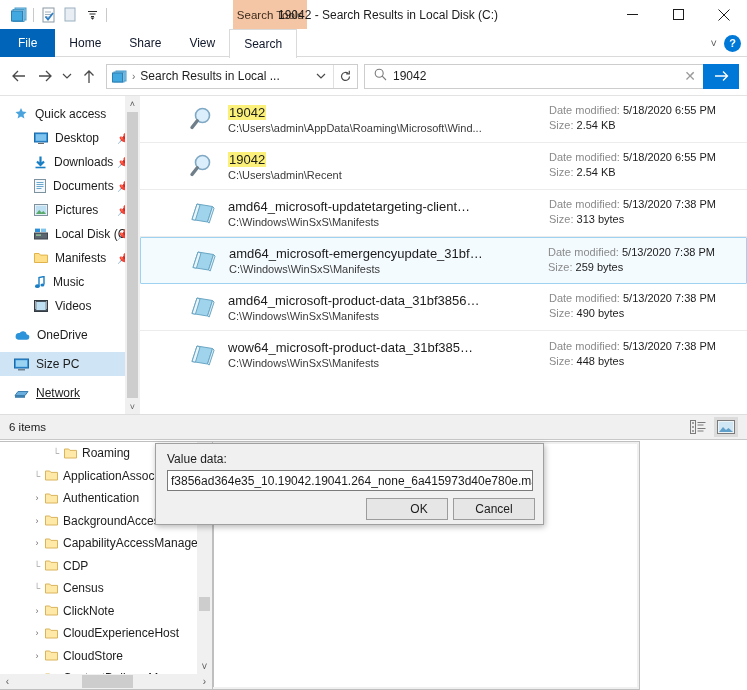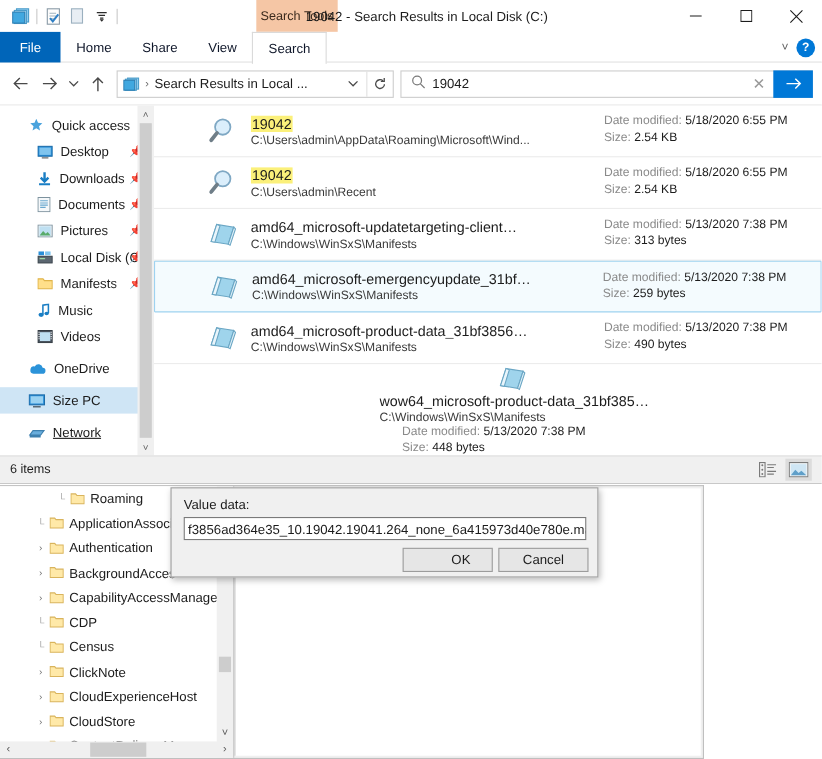--- a/index.html
+++ b/index.html
@@ -149,21 +149,21 @@
     display: flex;
     border-top: 1px solid #e3e3e3;
   }
   .navpane {
     width: 140px; background: #fff;
     position: relative;
     padding-top: 6px;
   }
   .navrow {
     height: 24px; display: flex; align-items: center;
-    padding-left: 26px; font-size: 12px; color: #1c1c1c;
+    padding-left: 14px; font-size: 12px; color: #1c1c1c;
     position: relative;
   }
   .navrow.indent { padding-left: 34px; }
   .navrow.sel { background: #cfe5f5; }
   .navrow .nlabel { margin-left: 7px; white-space: nowrap; overflow: hidden; }
   .pin { position: absolute; right: 10px; color: #9aa3aa; font-size: 10px; }
   .navscroll {
     position: absolute; right: 0; top: 0; bottom: 0; width: 15px;
     background: #f0f0f0;
     display: flex; flex-direction: column; align-items: center;
@@ -626,21 +626,21 @@
         <div class="fmain">
           <div class="fname">amd64_microsoft-product-data_31bf3856…</div>
           <div class="fpath">C:\Windows\WinSxS\Manifests</div>
         </div>
         <div class="fmeta">
           <div><span class="lbl">Date modified:</span> <span>5/13/2020 7:38 PM</span></div>
           <div><span class="lbl">Size:</span> <span>490 bytes</span></div>
         </div>
       </div>
 
-      <div class="frow" style="border-bottom:none;flex-direction:column;">
+      <div class="frow" style="border-bottom:none;">
         <div class="ficon">
           <svg width="30" height="26" viewBox="0 0 30 26">
             <path d="M5 19.5L10 4l15.5 2.5L20.5 22z" fill="#9fd4ec" stroke="#6aa6c4"></path>
             <path d="M5 19.5L10 4l3 1.2-4.6 15z" fill="#e9f5fb" stroke="#6aa6c4"></path>
             <path d="M20.5 22l5-15.5 1.6 1.6L22.2 23z" fill="#dff0f8" stroke="#6aa6c4"></path>
           </svg>
         </div>
         <div class="fmain">
           <div class="fname">wow64_microsoft-product-data_31bf385…</div>
           <div class="fpath">C:\Windows\WinSxS\Manifests</div>

